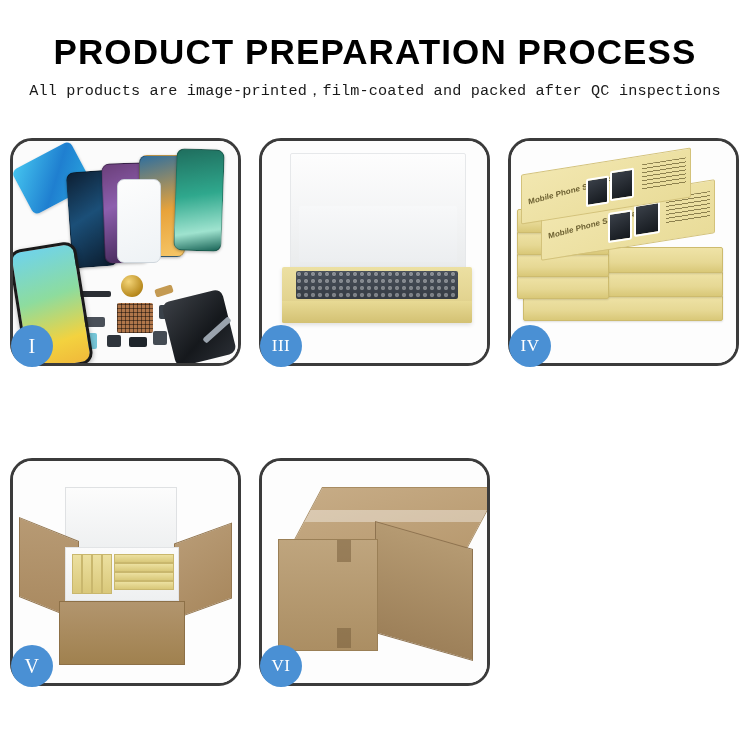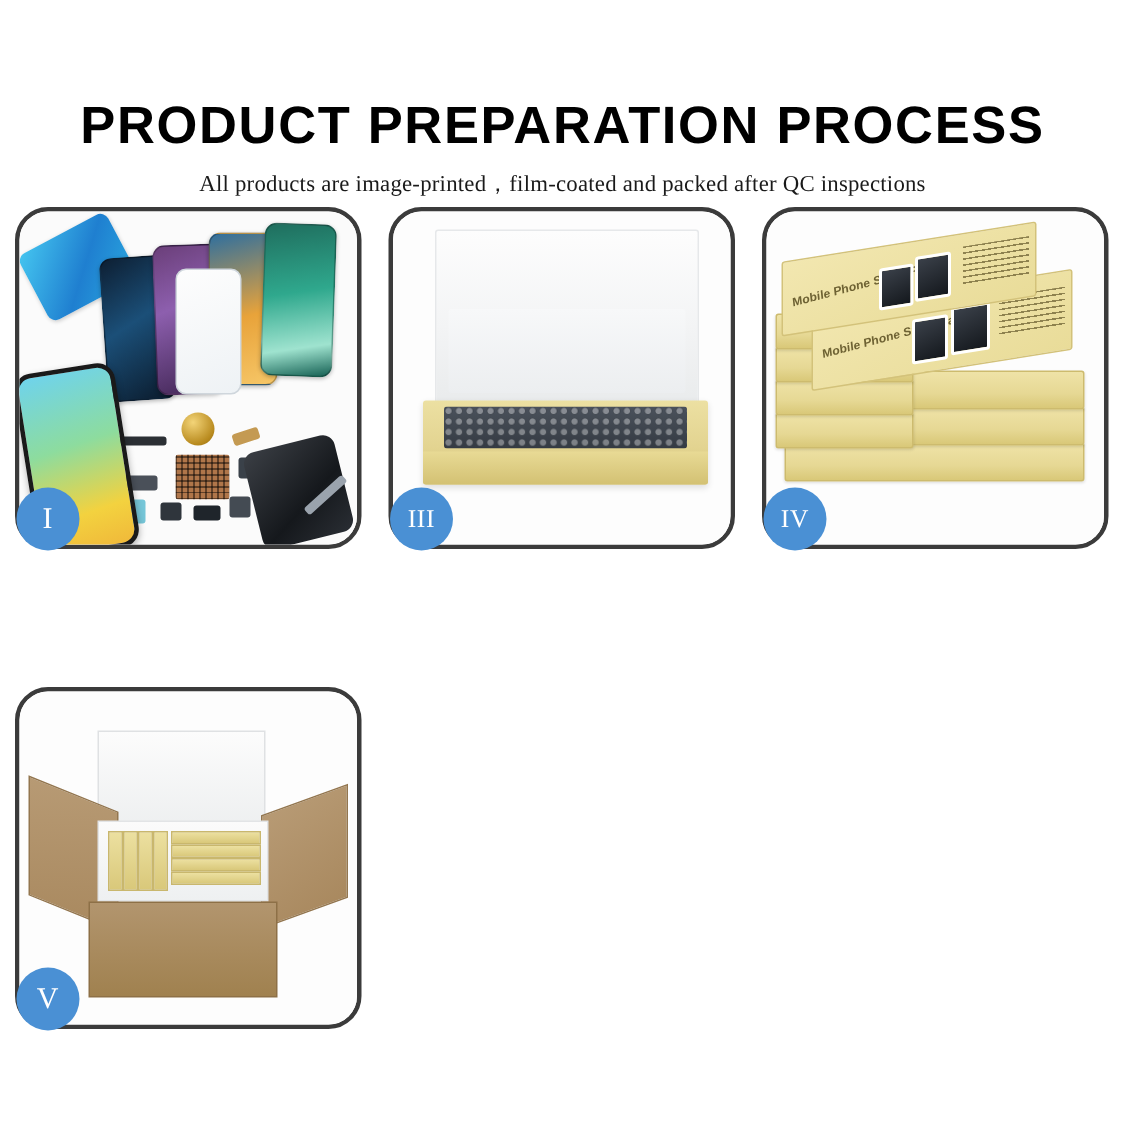--- a/index.html
+++ b/index.html
@@ -13,34 +13,33 @@
     font-family: "Liberation Sans", sans-serif;
     overflow: hidden;
     position: relative;
   }
 
   
   .header {
     width: 750px;
     padding-top: 34px;
     text-align: center;
-    margin-top: 32px;
   }
   .title {
     font-family: "Liberation Sans", sans-serif;
     font-size: 35px;
     font-weight: bold;
     letter-spacing: 1.1px;
     color: #000000;
     line-height: 1.05;
     white-space: nowrap;
   }
   .subtitle {
     margin-top: 9px;
-    font-family: Liberation Serif, serif;
+    font-family: Liberation Mono, monospace;
     font-size: 15.2px;
     font-weight: normal;
     letter-spacing: 0.15px;
     color: #1a1a1a;
     white-space: nowrap;
   }
 
   
   .grid {
     position: absolute;
@@ -469,14 +468,27 @@
         <div class="ybox-row" style="left:48px; top:15px; width:58px; height:7px;"></div>
         <div class="ybox-row" style="left:48px; top:24px; width:58px; height:7px;"></div>
         <div class="ybox-row" style="left:48px; top:33px; width:58px; height:7px;"></div>
       </div>
 
       <div class="carton-body"></div>
     </div>
     <div class="badge">V</div>
   </div>
 
+  <div class="panel">
+    <div class="panel-inner p6">
+      <div class="ctn-top">
+        <div class="ctn-tape" style="left:0; top:22px; width:100%; height:12px;"></div>
+      </div>
+      <div class="ctn-side"></div>
+      <div class="ctn-front">
+        <div class="ctn-seam" style="left:58px; top:0; width:14px; height:22px;"></div>
+        <div class="ctn-seam" style="left:58px; top:88px; width:14px; height:20px;"></div>
+      </div>
+    </div>
+    <div class="badge wide">VI</div>
+  </div>
 
 </div>
 
 </body></html>

